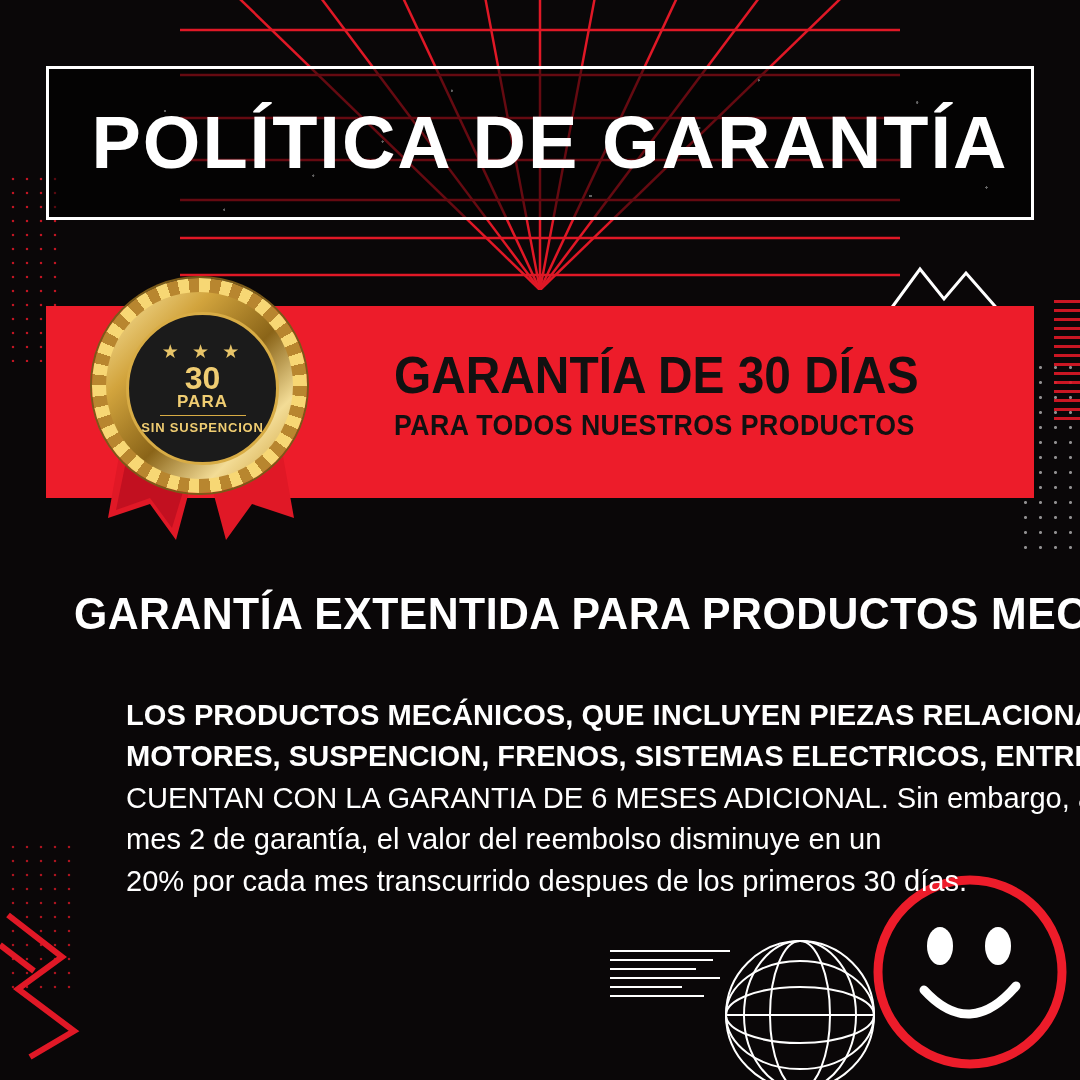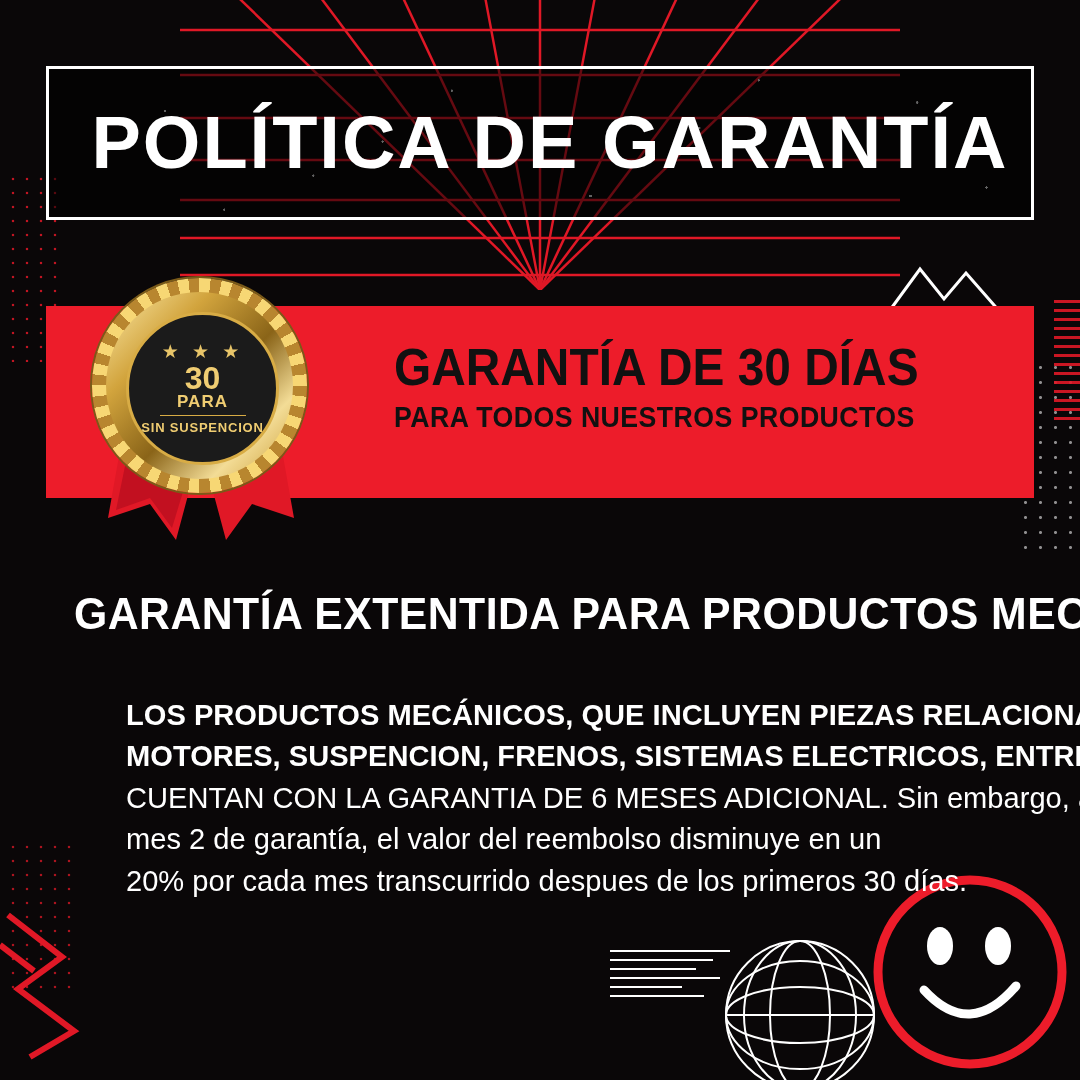--- a/index.html
+++ b/index.html
@@ -167,21 +167,21 @@
     position: absolute;
     left: 46px;
     top: 306px;
     width: 988px;
     height: 192px;
     background: #ed1c2a;
   }
   .banner-texts {
     position: absolute;
     left: 394px;
-    top: 340px;
+    top: 348px;
     width: 620px;
   }
   .banner-title {
     font-size: 52px;
     font-weight: bold;
     color: #111111;
     letter-spacing: 0px;
     line-height: 1.05;
     font-stretch: condensed;
     transform: scaleX(.92);

